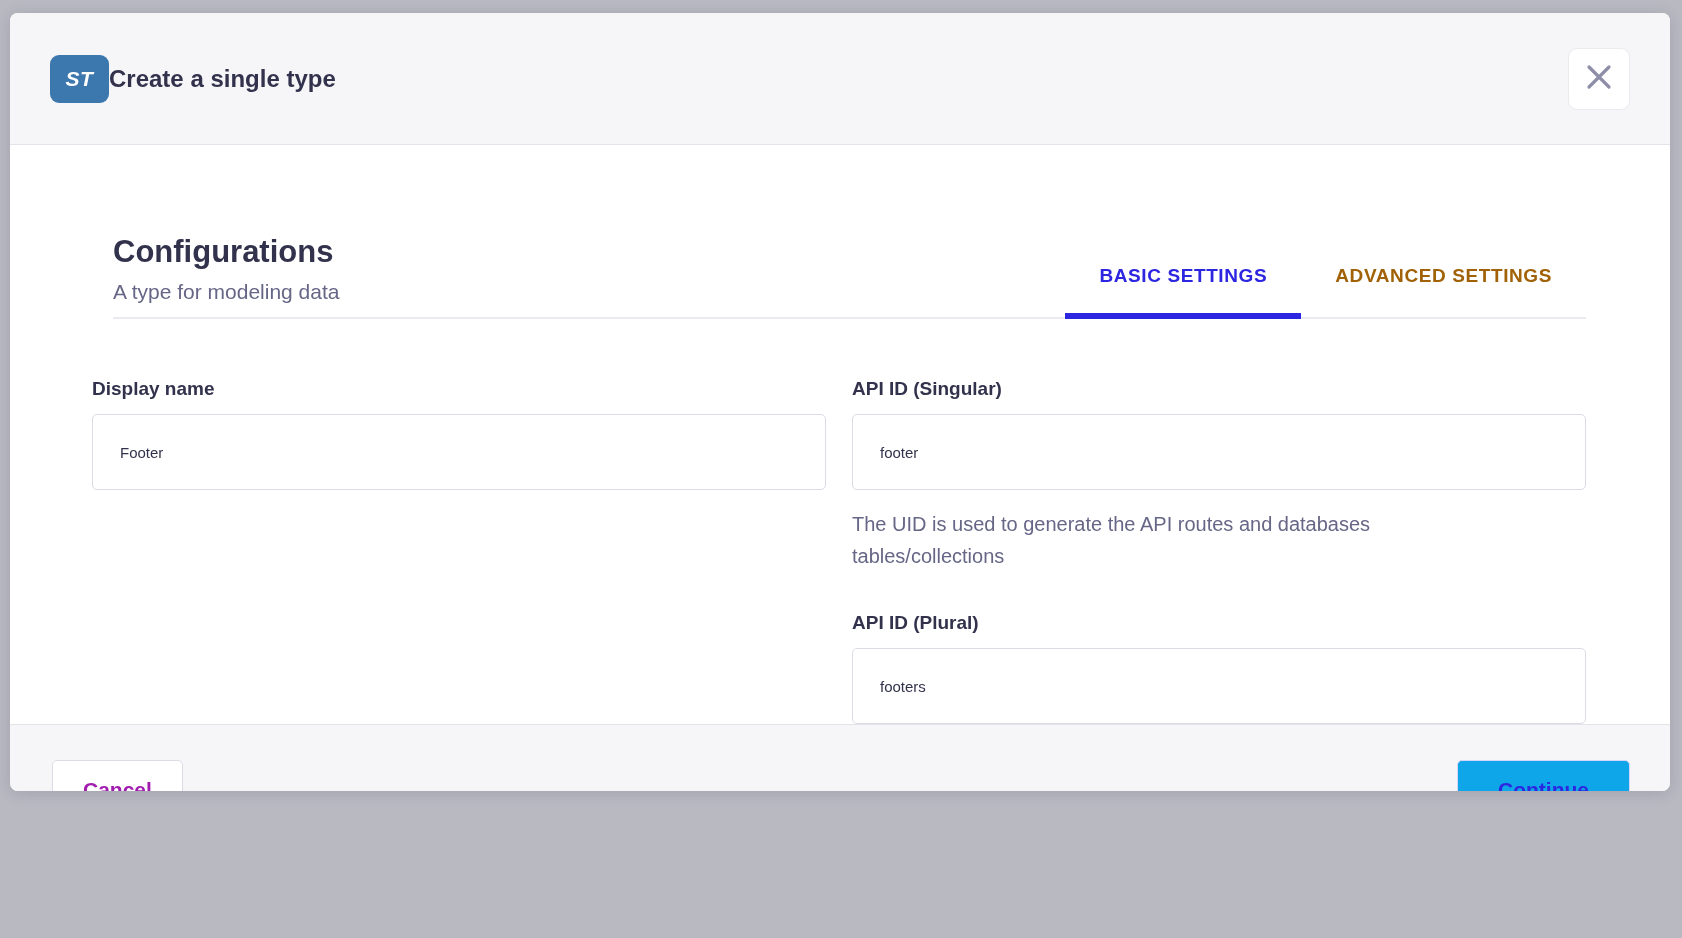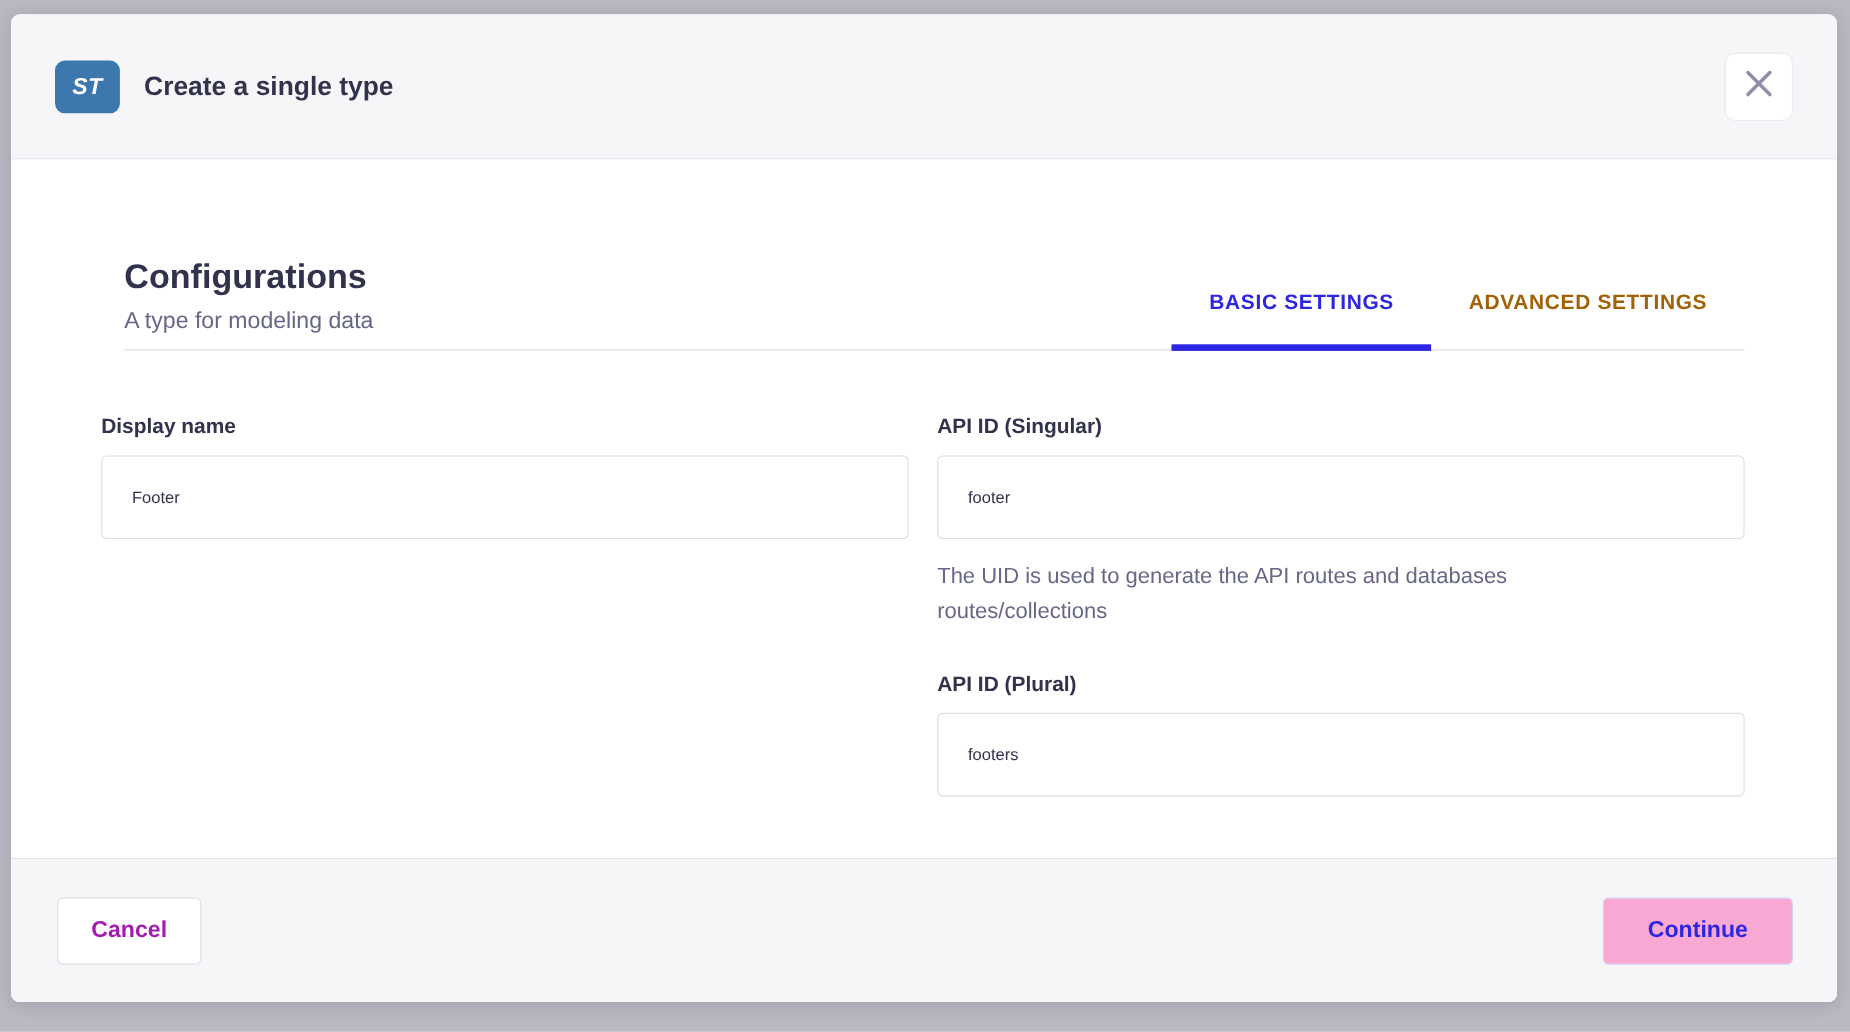--- a/index.html
+++ b/index.html
@@ -5,21 +5,21 @@
   * { margin: 0; padding: 0; box-sizing: border-box; }
   html, body { width: 1682px; height: 938px; overflow: hidden; }
   body {
     font-family: "Liberation Sans", "DejaVu Sans", sans-serif;
     background: var(--overlay, #b9b9c2);
     position: relative;
   }
   .modal {
     position: absolute;
     left: 10px; top: 13px;
-    width: 1660px; height: 898px;
+    width: 1660px; height: 778px;
     background: #ffffff;
     border-radius: 8px;
     overflow: hidden;
     display: flex;
     flex-direction: column;
     box-shadow: 0 2px 15px rgba(33,33,52,0.15);
   }
   
   .modal-header {
     height: 132px;
@@ -38,21 +38,20 @@
     font-size: 21px;
     font-weight: 700;
     font-style: italic;
     display: flex;
     align-items: center;
     justify-content: center;
     letter-spacing: 0.5px;
     flex: 0 0 auto;
   }
   .modal-title {
-    margin-left: 22px;
     font-size: 24px;
     font-weight: 700;
     color: #32324d;
     flex: 1;
   }
   .close-btn {
     width: 62px; height: 62px;
     background: #ffffff;
     border: 1px solid #eaeaef;
     border-radius: 9px;
@@ -164,21 +163,21 @@
   .btn-cancel {
     min-width: 127px;
     padding: 0 30px;
     background: #ffffff;
     border: 1px solid #dcdce4;
     color: #a21caf;
   }
   .btn-continue {
     min-width: 173px;
     padding: 0 34px;
-    background: #f9a8d4;
+    background: #0ea5e9;
     border: 1px solid #d6d4f9;
     color: var(--accent, #2d26e0);
   }
 </style>
 </head>
 <body>
 
 <div class="modal">
 
   <div class="modal-header">
@@ -218,21 +217,21 @@
         <div class="field">
           <label class="field-label">Display name</label>
           <input class="text-input" type="text" value="Footer" style="">
         </div>
       </div>
 
       <div class="form-col">
         <div class="field">
           <label class="field-label">API ID (Singular)</label>
           <input class="text-input" type="text" value="footer" style="">
-          <div class="field-hint">The UID is used to generate the API routes and databases routes/collections</div>
+          <div class="field-hint">The UID is used to generate the API routes and databases tables/collections</div>
         </div>
         <div class="field">
           <label class="field-label">API ID (Plural)</label>
           <input class="text-input" type="text" value="footers" style="">
         </div>
       </div>
     </div>
 
   </div>
 

